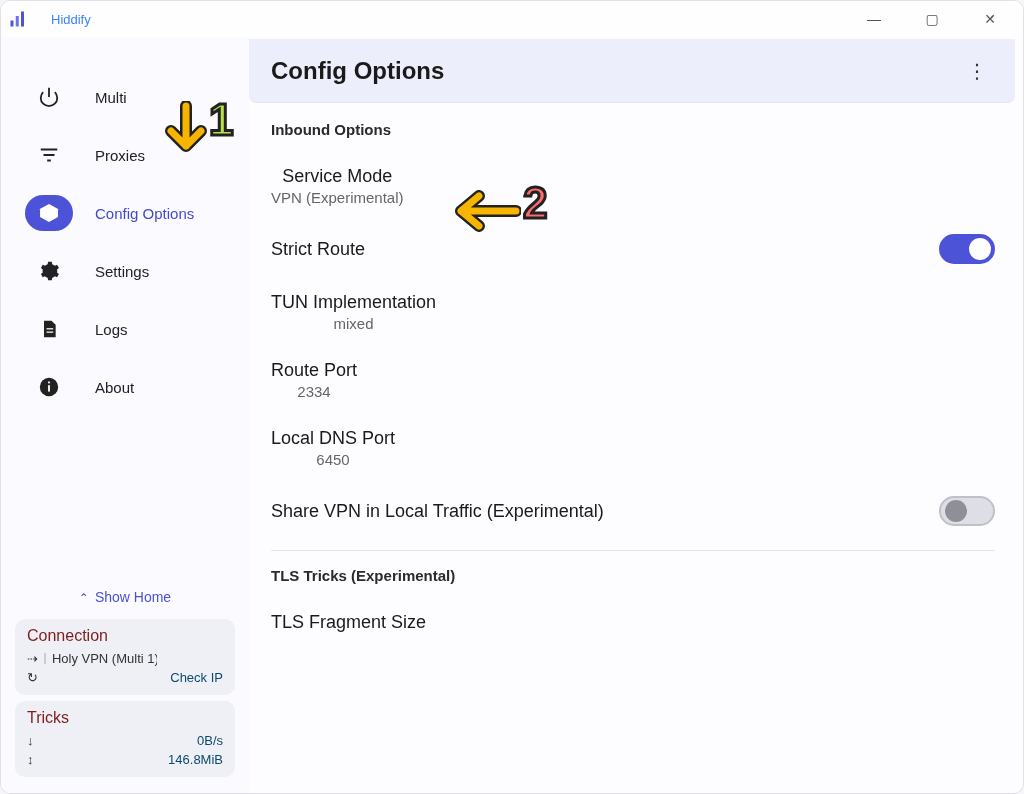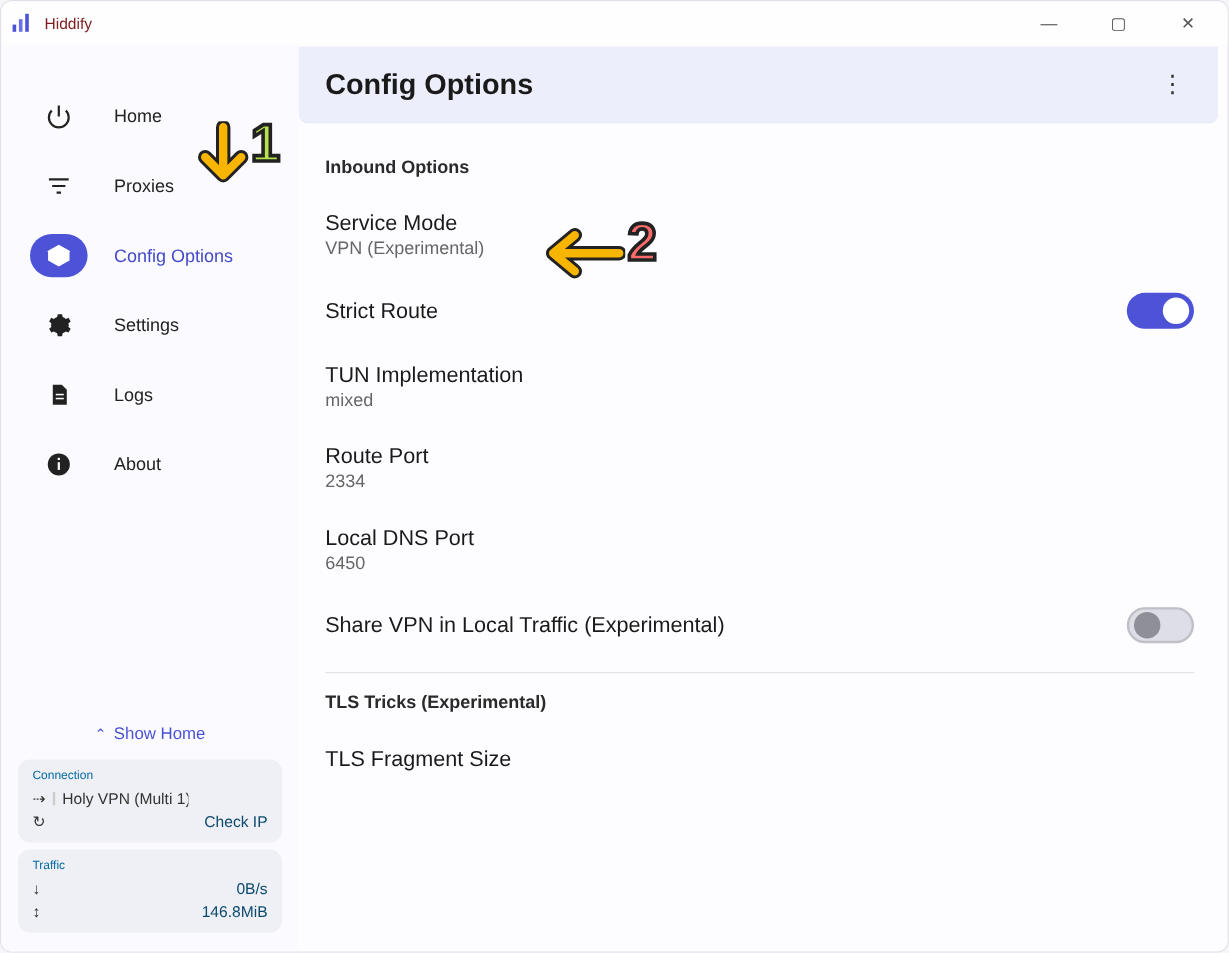--- a/index.html
+++ b/index.html
@@ -1,46 +1,46 @@
 <!DOCTYPE html>
 <html><head>
 <meta charset="utf-8">
 <style>
   * { box-sizing: border-box; margin: 0; padding: 0; }
   html, body { width: 1024px; height: 794px; font-family: "Segoe UI", Arial, sans-serif; background: #f5f5fa; overflow: hidden; }
   .window { width: 1024px; height: 794px; background: #fdfdff; border: 1px solid #e0e0e8; border-radius: 10px; display: flex; flex-direction: column; overflow: hidden; }
   .titlebar { height: 36px; display: flex; align-items: center; padding: 0 8px; font-size: 13px; color: #555; background: #fefeff; }
   .titlebar .logo { display: flex; align-items: center; gap: 6px; }
   .titlebar .logo svg { width: 18px; height: 18px; }
-  .titlebar .title-text { margin-left: 4px; font-size: 13px; color: #7f1d1d; }
+  .titlebar .title-text { margin-left: 18px; font-size: 13px; color: #3b82f6; }
   .window-controls { margin-left: auto; display: flex; gap: 28px; padding-right: 10px; }
   .window-controls span { width: 30px; text-align: center; font-size: 14px; color: #555; cursor: default; }
   .body { flex: 1; display: flex; min-height: 0; }
   .sidebar { width: 248px; background: #fbfbff; display: flex; flex-direction: column; padding: 20px 14px 10px 14px; }
   .nav { display: flex; flex-direction: column; gap: 14px; margin-top: 18px; }
   .nav-item { display: flex; align-items: center; gap: 22px; height: 44px; padding: 0 10px; border-radius: 14px; cursor: pointer; color: #222; font-size: 15px; }
   .nav-item .icon-wrap { width: 48px; height: 36px; display: flex; align-items: center; justify-content: center; }
   .nav-item.active .icon-wrap { background: #4d53d6; border-radius: 20px; }
   .nav-item.active { color: #4449c9; }
   .nav-item.active svg { stroke: #fff; fill: #fff; }
   .sidebar-bottom { margin-top: auto; }
   .show-more { text-align: center; color: #4951d6; font-size: 14px; padding: 8px 0; cursor: pointer; }
   .show-more .caret { margin-right: 6px; font-size: 12px; }
   .status-card { background: #eef0f5; border-radius: 10px; padding: 8px 12px; margin: 6px 0; font-size: 13px; color: #333; }
-  .status-card .card-title { font-size: 10px; color: #0369a1; margin-bottom: 4px; }
+  .status-card .card-title { font-size: 16px; color: #7f1d1d; margin-bottom: 4px; }
   .status-card .row { display: flex; align-items: center; justify-content: space-between; font-size: 13px; padding: 2px 0; }
   .status-card .row .left { display: flex; align-items: center; gap: 6px; overflow: hidden; white-space: nowrap; text-overflow: ellipsis; max-width: 130px; }
   .status-card .row .right { color: #0c4a6e; }
   .main { flex: 1; display: flex; flex-direction: column; min-width: 0; }
   .main-header { height: 64px; background: #eceefb; display: flex; align-items: center; padding: 0 22px; border-bottom: 1px solid #e3e5f2; border-radius: 0 0 8px 8px; margin: 2px 8px 0 0; }
   .main-header .page-title { font-size: 24px; font-weight: 600; color: #1a1a1a; }
   .header-menu { margin-left: auto; font-size: 20px; color: #333; cursor: pointer; padding: 6px; }
-  .content { flex: 1; overflow-y: auto; padding: 18px 28px 40px 22px; }
+  .content { flex: 1; overflow-y: auto; padding: 8px 28px 40px 22px; }
   .section-title { font-size: 15px; font-weight: 700; color: #2a2a2a; margin: 10px 0 14px 0; }
-  .setting { display: flex; align-items: center; justify-content: space-between; padding: 14px 0; }
+  .setting { display: flex; align-items: center; justify-content: space-between; padding: 14px 0; text-align: center; }
   .setting .labels .primary { font-size: 18px; color: #1a1a1a; }
   .setting .labels .secondary { font-size: 15px; color: #666; margin-top: 2px; }
   .toggle { position: relative; width: 56px; height: 30px; border-radius: 15px; cursor: pointer; }
   .toggle.on { background: #4d53d6; }
   .toggle.off { background: #dedfe6; border: 2px solid #bfc0c8; }
   .toggle .knob { position: absolute; width: 22px; height: 22px; border-radius: 50%; top: 4px; }
   .toggle.on .knob { background: #fff; right: 4px; }
   .toggle.off .knob { background: #8e8f97; left: 4px; top: 2px; }
   .divider { height: 1px; background: #e4e4ea; margin: 10px 0 16px 0; }
   .flag { display: inline-block; width: 16px; height: 11px; background: linear-gradient(to right, #0055A4 33%, #fff 33%, #fff 66%, #EF4135 66%); border: 1px solid #ccc; }
@@ -78,21 +78,21 @@
 
     <div class="sidebar">
       <div class="nav">
         <div class="nav-item">
           <div class="icon-wrap">
               <svg width="22" height="22" viewBox="0 0 24 24" fill="none" stroke="#222" stroke-width="2">
                 <path d="M12 2v10"></path>
                 <path d="M18.4 6.6a9 9 0 1 1-12.8 0"></path>
               </svg>
             </div>
-          <span>Home</span>
+          <span>Multi</span>
         </div>
         <div class="nav-item">
           <div class="icon-wrap">
               <svg width="22" height="22" viewBox="0 0 24 24" fill="none" stroke="#222" stroke-width="2">
                 <line x1="3" y1="6" x2="21" y2="6"></line>
                 <line x1="6" y1="12" x2="18" y2="12"></line>
                 <line x1="10" y1="18" x2="14" y2="18"></line>
               </svg>
             </div>
           <span>Proxies</span>
@@ -150,21 +150,21 @@
               </span>
           </div>
           <div class="row">
             <span class="left">
                 <span>↻</span>
               </span>
             <span class="right">Check IP</span>
           </div>
         </div>
         <div class="status-card">
-          <div class="card-title">Traffic</div>
+          <div class="card-title">Tricks</div>
           <div class="row">
             <span class="left">↓</span>
             <span class="right">0B/s</span>
           </div>
           <div class="row">
             <span class="left">↕</span>
             <span class="right">146.8MiB</span>
           </div>
         </div>
       </div>

